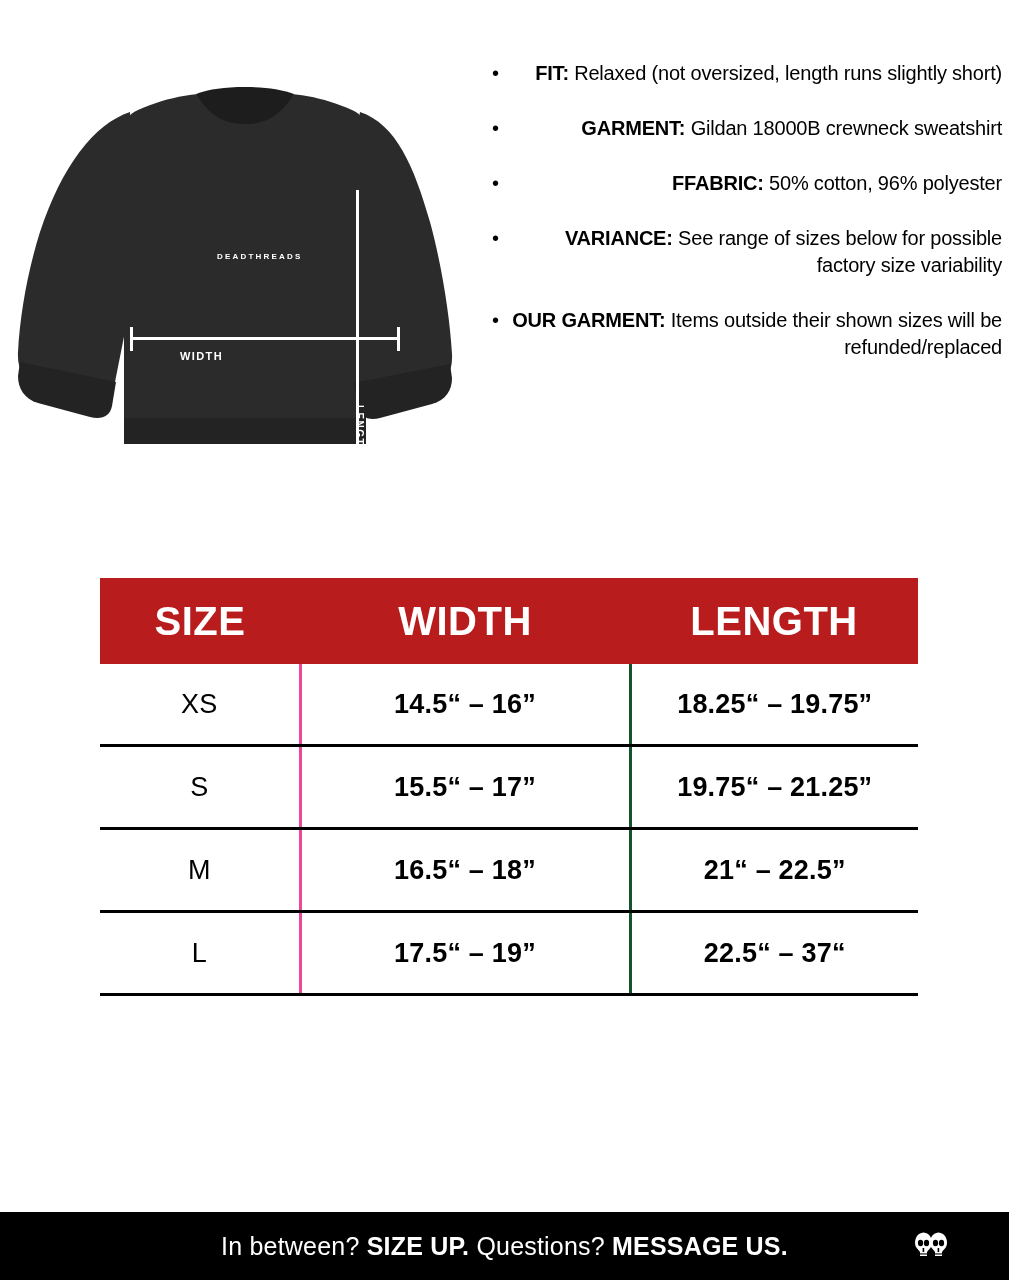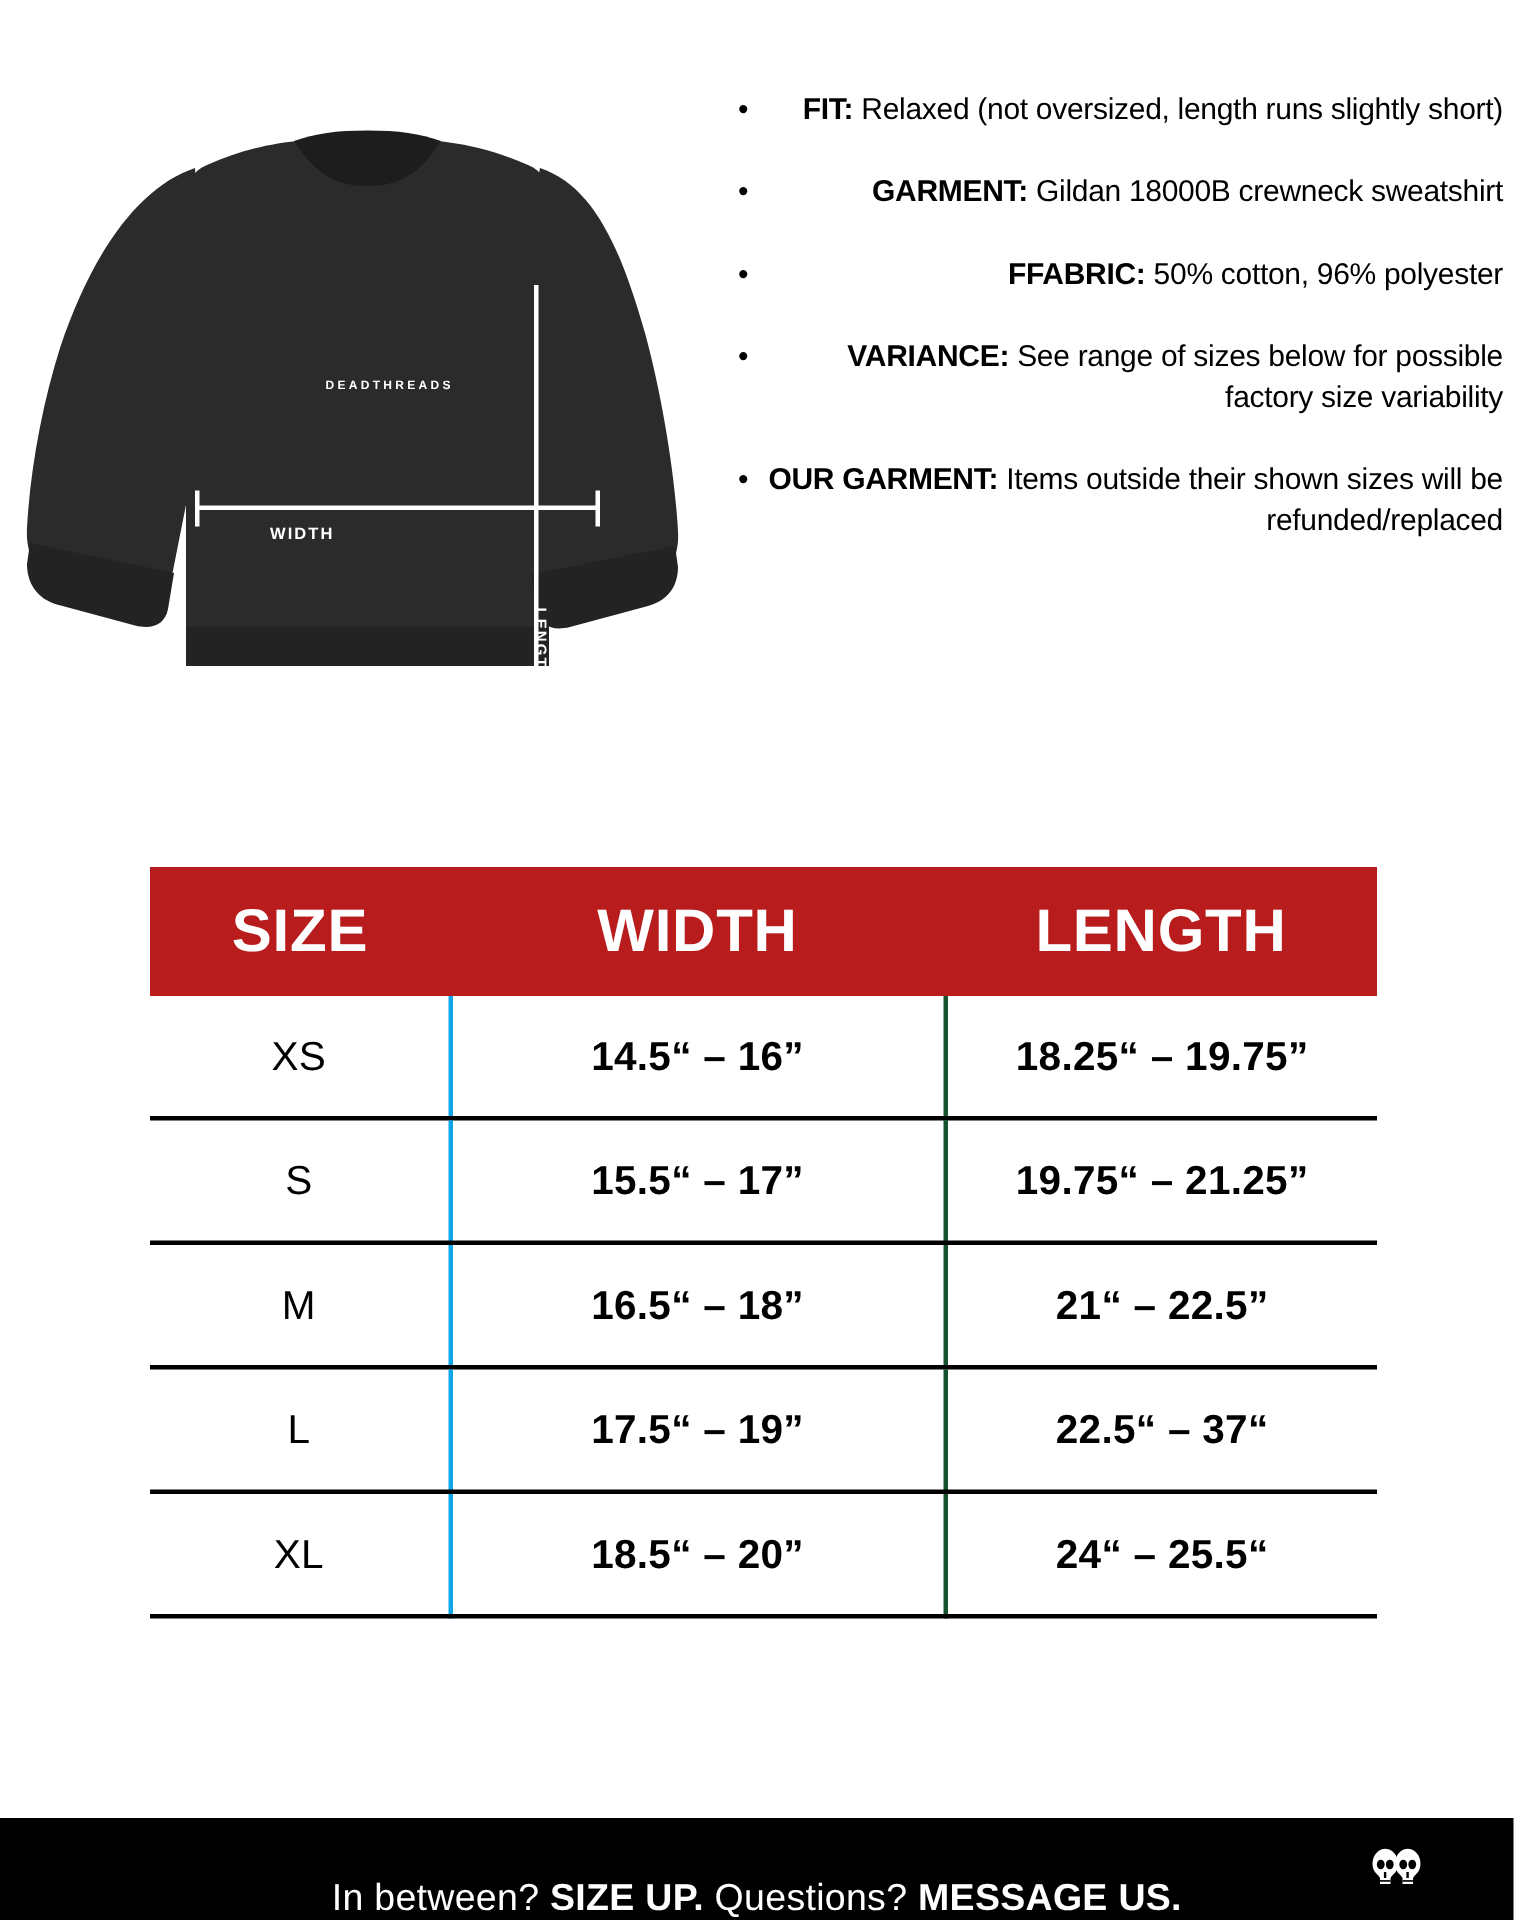--- a/index.html
+++ b/index.html
@@ -153,39 +153,39 @@
     vertical-align: middle;
     border-bottom: 3px solid #000000;
     font-family: "Liberation Sans Narrow", "Liberation Sans", sans-serif;
     font-size: 27px;
     font-weight: 700;
     letter-spacing: 0.2px;
   }
   table.size-table tbody td.size-cell {
     font-weight: 400;
     font-size: 27px;
-    border-right: 3px solid #0ea5e9;
+    border-right: 3px solid #ec4899;
   }
   table.size-table tbody td.width-cell {
     border-right: 3px solid #14532d;
   }
   table.size-table col.c1 { width: 200px; }
   table.size-table col.c2 { width: 330px; }
   table.size-table col.c3 { width: 288px; }
 
   
   .footer-bar {
     position: absolute;
     left: 0;
     bottom: 0;
     width: 1009px;
     height: 68px;
     background: #000000;
     display: flex;
-    align-items: flex-end;
+    align-items: center;
     justify-content: center;
   }
   .footer-text {
     color: #ffffff;
     font-family: "Liberation Sans Narrow", "Liberation Sans", sans-serif;
     font-size: 25px;
     letter-spacing: 0.2px;
   }
   .footer-text b { font-weight: 700; }
   .footer-logo {
@@ -289,25 +289,20 @@
       </tr>
       <tr>
         <td class="size-cell">M</td>
         <td class="width-cell">16.5“ – 18”</td>
         <td>21“ – 22.5”</td>
       </tr>
       <tr>
         <td class="size-cell">L</td>
         <td class="width-cell">17.5“ – 19”</td>
         <td>22.5“ – 37“</td>
-      </tr>
-      <tr>
-        <td class="size-cell">XL</td>
-        <td class="width-cell">18.5“ – 20”</td>
-        <td>24“ – 25.5“</td>
       </tr>
     </tbody>
   </table>
 </div>
 
 <div class="footer-bar">
   <div class="footer-text"><span>In between? </span><b>SIZE UP.</b><span> Questions? </span><b>MESSAGE US.</b></div>
   <svg class="footer-logo" viewBox="0 0 40 32">
     <g fill="#ffffff">
       <path d="M8 4 C 4 7, 3 13, 5 17 C 6 19, 8 20, 9 22 L 9 26 L 16 26 L 16 22 C 17 20, 19 19, 20 17 C 22 13, 21 7, 17 4 C 14 2, 11 2, 8 4 Z"></path>

